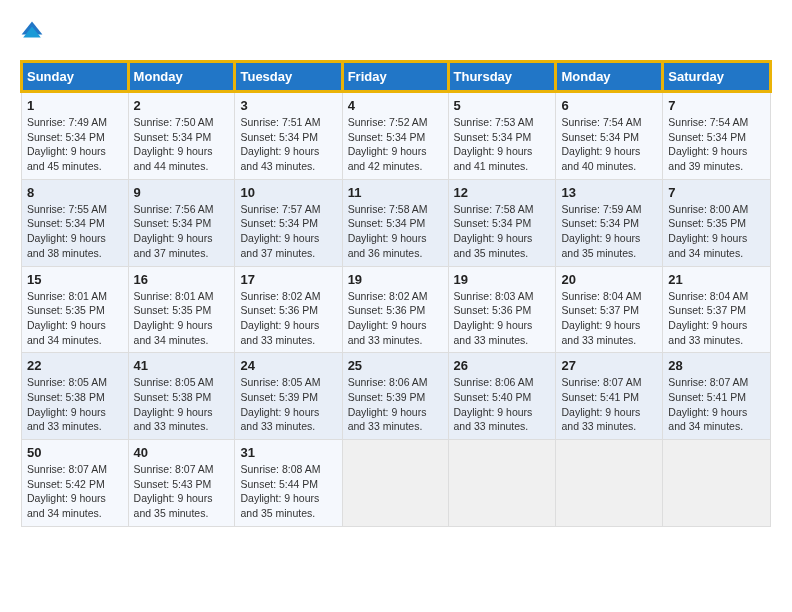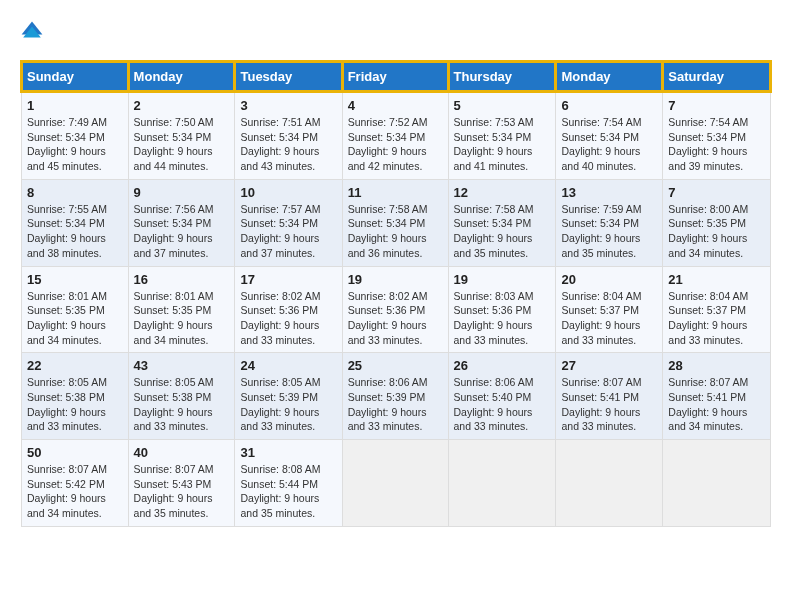--- a/index.html
+++ b/index.html
@@ -196,21 +196,21 @@
           <span class="day-num">21</span>
           <span class="day-info">Sunrise: 8:04 AM<br>Sunset: 5:37 PM<br>Daylight: 9 hours and 33 minutes.</span>
         </td>
       </tr>
       <tr>
         <td>
           <span class="day-num">22</span>
           <span class="day-info">Sunrise: 8:05 AM<br>Sunset: 5:38 PM<br>Daylight: 9 hours and 33 minutes.</span>
         </td>
         <td>
-          <span class="day-num">43</span>
+          <span class="day-num">41</span>
           <span class="day-info">Sunrise: 8:05 AM<br>Sunset: 5:38 PM<br>Daylight: 9 hours and 33 minutes.</span>
         </td>
         <td>
           <span class="day-num">24</span>
           <span class="day-info">Sunrise: 8:05 AM<br>Sunset: 5:39 PM<br>Daylight: 9 hours and 33 minutes.</span>
         </td>
         <td>
           <span class="day-num">25</span>
           <span class="day-info">Sunrise: 8:06 AM<br>Sunset: 5:39 PM<br>Daylight: 9 hours and 33 minutes.</span>
         </td>

